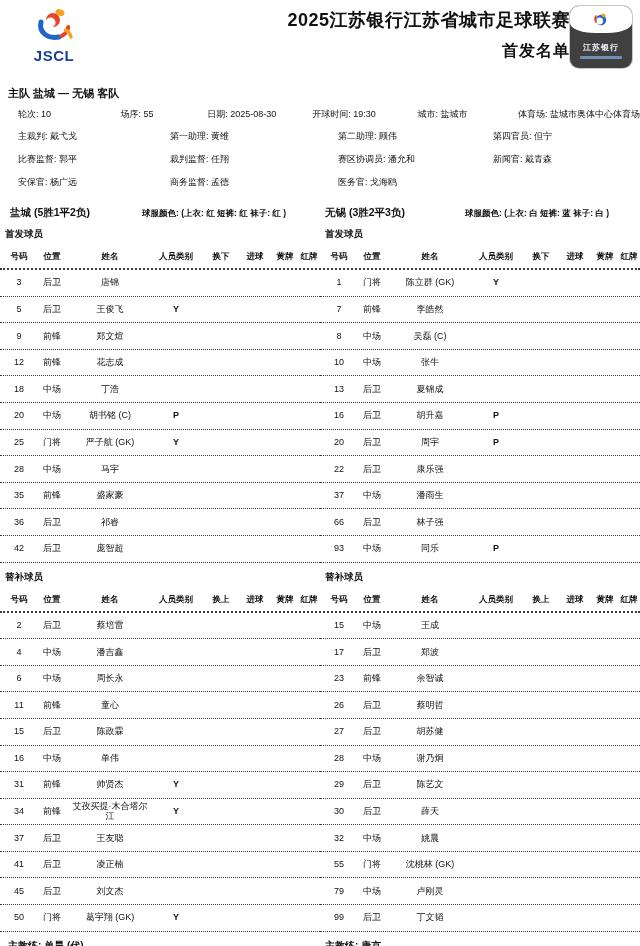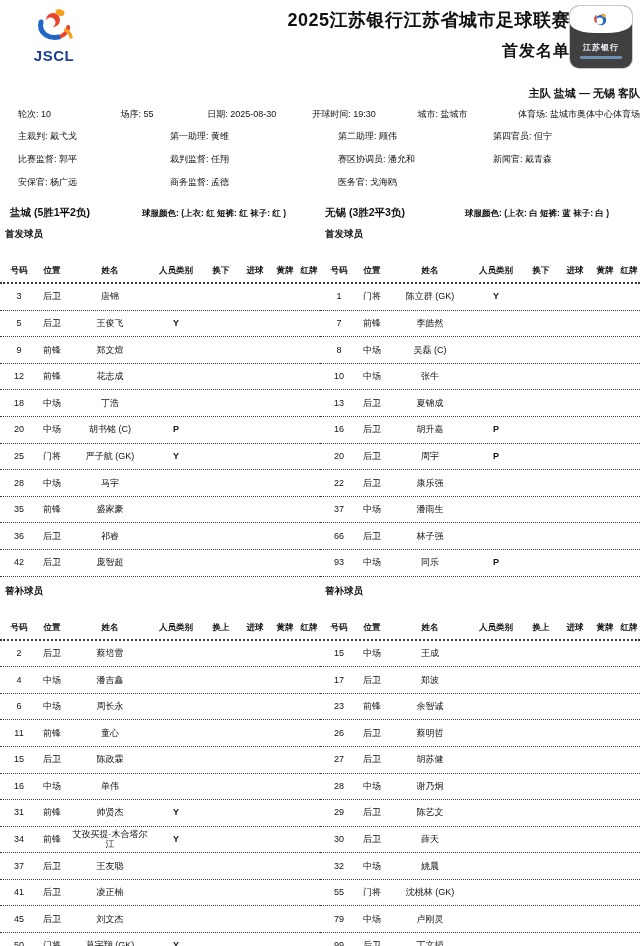--- a/index.html
+++ b/index.html
@@ -15,21 +15,21 @@
   .subtitle{font-size:16px;font-weight:bold;margin-top:9px;letter-spacing:1px;}
   .badge{width:62px;height:62px;border-radius:9px;background:#404040;overflow:hidden;
          margin-top:2px;display:flex;flex-direction:column;box-shadow:0 0 0 1px #c9c9c9;}
   .badge-top{background:#fff;height:27px;display:flex;align-items:center;justify-content:center;
              border-radius:0 0 40% 40% / 0 0 10px 10px;}
   .badge-bottom{flex:1;display:flex;flex-direction:column;align-items:center;justify-content:center;gap:3px;}
   .badge-name{color:#f2f5fb;font-size:8px;font-weight:bold;letter-spacing:1px;}
   .badge-line{width:42px;height:3px;background:#7fa9d9;opacity:.75;border-radius:1px;}
 
   
-  .teamsline{font-weight:bold;font-size:11px;padding:6px 0 0 8px;text-align:right;}
+  .teamsline{font-weight:bold;font-size:11px;padding:6px 0 0 8px;}
   .inforow{display:flex;margin:7px 0 0 18px;font-size:9px;white-space:nowrap;}
   .ii{display:inline-block;}
   .ii:nth-child(1){width:112px;}
   .ii:nth-child(2){width:95px;}
   .ii:nth-child(3){width:115px;}
   .ii:nth-child(4){width:115px;}
   .ii:nth-child(5){width:110px;}
   .officials{display:grid;grid-template-columns:152px 168px 155px 1fr;margin:9px 0 17px 18px;
              font-size:9px;row-gap:10px;}
 
@@ -37,21 +37,21 @@
   .teambar{display:flex;align-items:baseline;margin-top:9px;}
   .tb-name{width:142px;padding-left:10px;font-weight:bold;font-size:10.5px;box-sizing:border-box;}
   .tb-kit{width:178px;font-weight:bold;font-size:8.5px;box-sizing:border-box;}
   .tb-name2{width:145px;padding-left:5px;font-weight:bold;font-size:10.5px;box-sizing:border-box;}
   .tb-kit2{flex:1;font-weight:bold;font-size:8.5px;}
 
   .seclabels{display:flex;font-weight:bold;font-size:9.5px;margin-top:8px;}
   .seclabels span{width:320px;padding-left:5px;box-sizing:border-box;}
 
   
-  .theadwrap{display:flex;border-bottom:2px dotted #3a3a3a;padding:5px 0 5px 0;margin-top:19px;font-family:Liberation Mono, monospace;}
+  .theadwrap{display:flex;border-bottom:2px dotted #3a3a3a;padding:5px 0 5px 0;margin-top:5px;font-family:Liberation Mono, monospace;}
   .hrow{display:grid;grid-template-columns:26px 40px 76px 56px 34px 34px 26px 22px;
         width:320px;padding-left:6px;box-sizing:border-box;font-weight:bold;font-size:8.5px;}
   .hc{text-align:center;}
   .tables{display:flex;align-items:flex-start;}
   .half{width:320px;}
   .prow{display:grid;grid-template-columns:26px 40px 76px 56px 34px 34px 26px 22px;
         padding-left:6px;box-sizing:border-box;min-height:26.6px;align-items:center;
         border-bottom:1.6px dotted #3a3a3a;font-size:9px;}
   .prow span{text-align:center;line-height:1.2;}
   .c-cat{font-weight:bold;}

